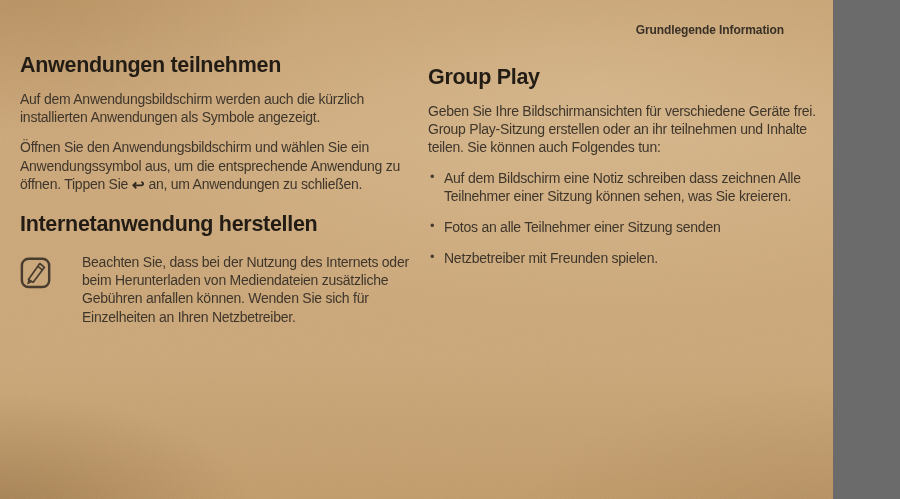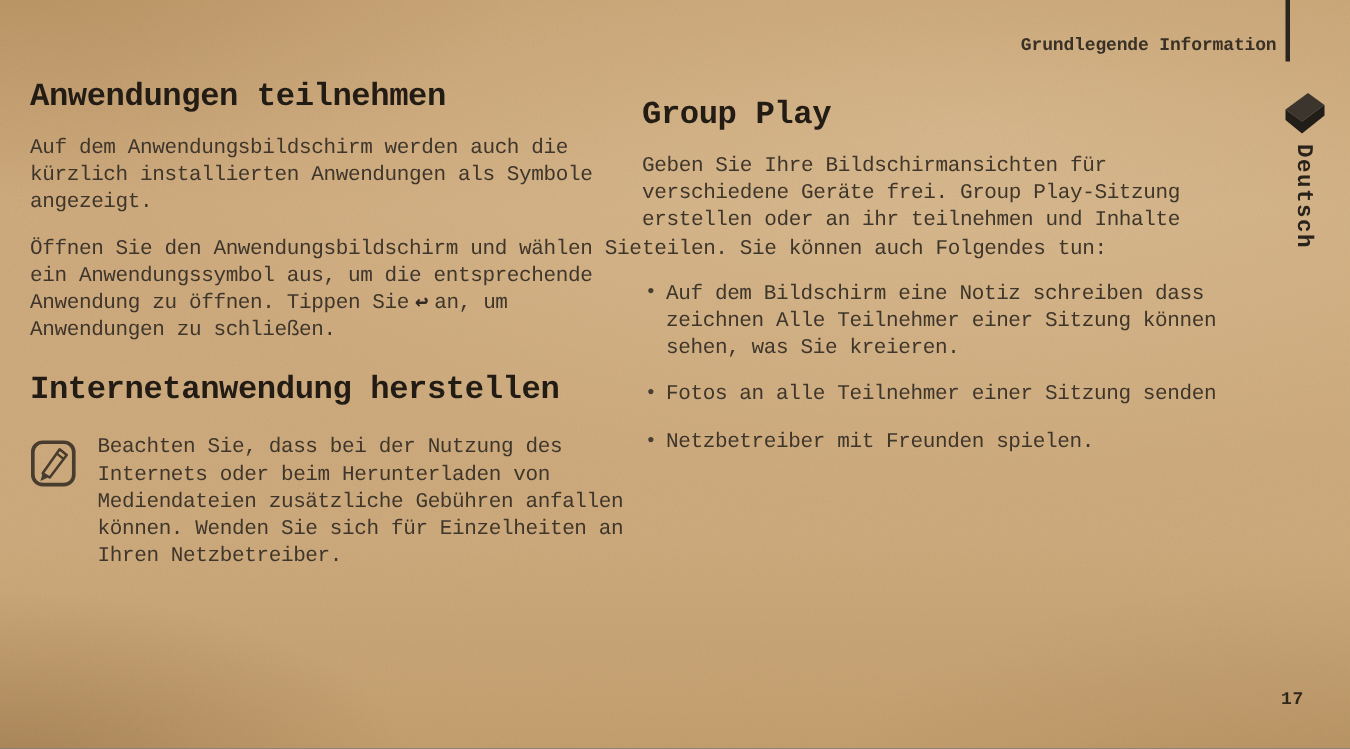--- a/index.html
+++ b/index.html
@@ -1,20 +1,20 @@
 <!DOCTYPE html>
 <html lang="de"><head>
 <meta charset="utf-8">
 <style>
   html,body{margin:0;padding:0;background:#6b6b6b;}
   .page{
     position:relative;
-    width:900px;height:499px;
+    width:833px;height:499px;
     overflow:hidden;
-    font-family:Liberation Mono, monospace;
+    font-family:Liberation Sans, sans-serif;
     background:
       radial-gradient(120% 90% at 72% 18%, rgba(255,240,208,0.22) 0%, rgba(255,240,208,0) 55%),
       radial-gradient(42% 32% at 0% 102%, rgba(84,52,16,0.24) 0%, rgba(84,52,16,0) 72%),
       radial-gradient(55% 40% at 100% 105%, rgba(92,60,20,0.12) 0%, rgba(92,60,20,0) 70%),
       radial-gradient(60% 45% at 2% 0%, rgba(92,62,24,0.10) 0%, rgba(92,62,24,0) 60%),
       linear-gradient(180deg,#c6a070 0%,#cfab7e 28%,#cdaa7c 72%,#c49f6f 100%);
     color:#3f362b;
   }
   .grain{position:absolute;inset:0;width:100%;height:100%;opacity:.09;mix-blend-mode:multiply;pointer-events:none;}
 
@@ -50,21 +50,21 @@
     letter-spacing:-0.25px;color:#3f362b;
   }
 
   .back-glyph{
     display:inline-block;
     font-weight:bold;font-size:15px;color:#332b21;
     margin:0 4px;transform:translateY(1px);
   }
 
   
-  .note{display:flex;gap:13px;margin-top:16px;}
+  .note{display:flex;gap:30px;margin-top:16px;}
   .note-icon{flex:0 0 auto;width:32px;height:34px;margin-top:2px;}
   .note p{margin:0;width:352px;}
 
   
   ul.bullets{list-style:none;margin:8px 0 0 0;padding:0;}
   ul.bullets li{
     position:relative;
     padding-left:16px;margin-bottom:13px;
     font-size:14px;line-height:18.2px;letter-spacing:-0.25px;color:#3f362b;
   }

